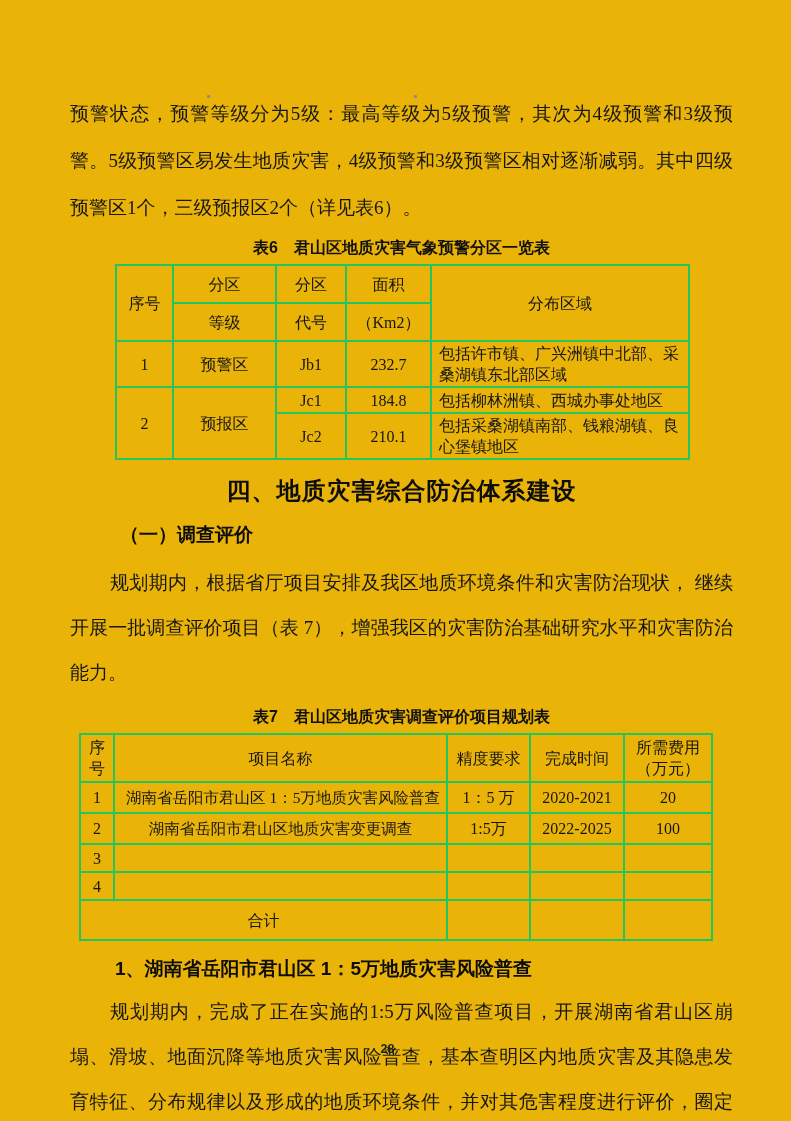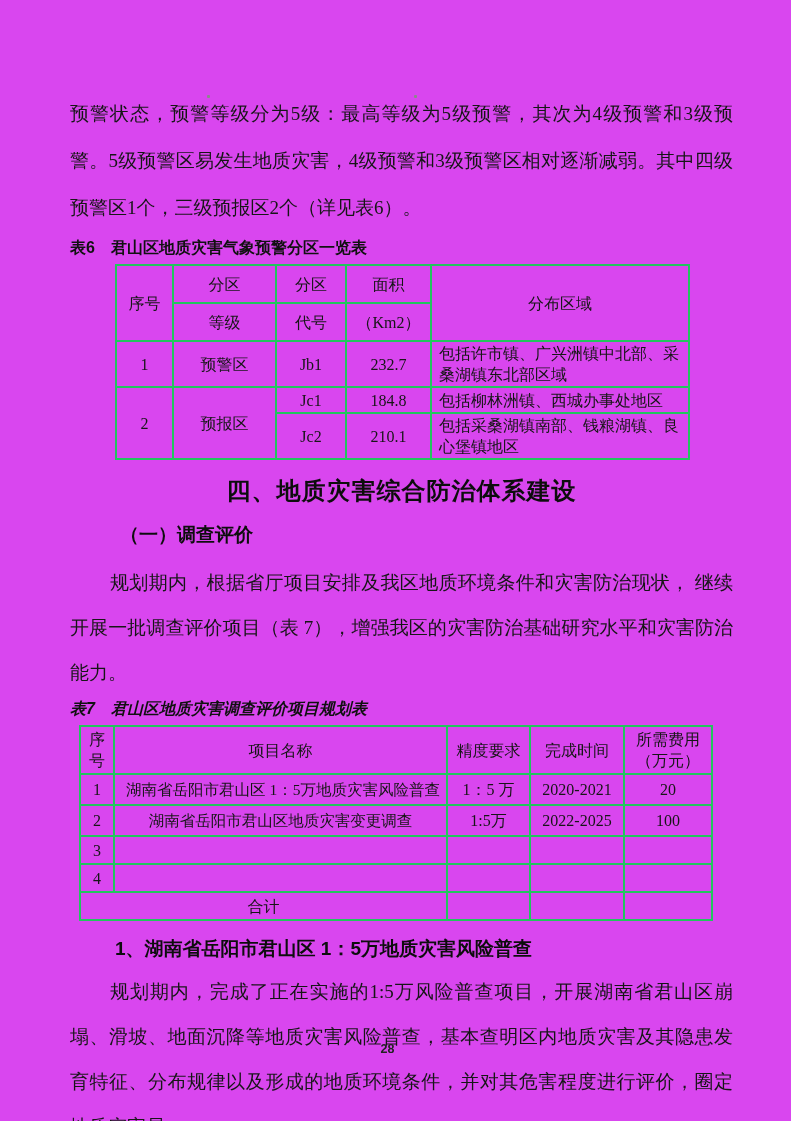--- a/index.html
+++ b/index.html
@@ -4,21 +4,21 @@
 <style>
   html, body {
     margin: 0;
     padding: 0;
     background: #ffffff;
   }
   .page {
     position: relative;
     width: 791px;
     height: 1121px;
-    background: #d946ef;
+    background: #eab308;
     overflow: hidden;
     font-family: "Liberation Serif", serif;
     color: #161616;
   }
   .content {
     width: 663px;
     margin: 0 auto 0 70px;
     padding-top: 90px;
   }
   .para {
@@ -26,21 +26,21 @@
     font-size: 19px;
     line-height: 47px;
     text-align: justify;
     text-justify: inter-ideograph;
     color: #161616;
   }
   .para.tight { line-height: 45px; }
   .indent2 { text-indent: 40px; }
   .tbl-caption {
     margin: 7px 0 5px 0;
-    text-align: left;
+    text-align: center;
     font-family: "Liberation Sans", sans-serif;
     font-weight: bold;
     font-size: 16px;
     color: #111;
   }
   table {
     border-collapse: collapse;
     table-layout: fixed;
     margin: 0 auto;
   }
@@ -161,21 +161,21 @@
         <td class="left">包括采桑湖镇南部、钱粮湖镇、良心堡镇地区</td>
       </tr>
     </tbody>
       </table>
 
     <h1 class="section-h1">四、地质灾害综合防治体系建设</h1>
     <h2 class="section-h2">（一）调查评价</h2>
 
     <p class="para tight indent2" style="margin-top:10px;">规划期内，根据省厅项目安排及我区地质环境条件和灾害防治现状， 继续开展一批调查评价项目（表 7），增强我区的灾害防治基础研究水平和灾害防治能力。</p>
 
-    <div class="tbl-caption" style="margin-top:4px;font-style:italic;">表7　君山区地质灾害调查评价项目规划表</div>
+    <div class="tbl-caption" style="margin-top:12px;">表7　君山区地质灾害调查评价项目规划表</div>
 
     <table class="t7">
       <colgroup>
         <col style="width:34px">
           <col style="width:333px">
           <col style="width:83px">
           <col style="width:94px">
           <col style="width:88px">
       </colgroup>
       <tbody>
@@ -210,21 +210,21 @@
         <td></td>
         <td></td>
       </tr>
       <tr style="height:28px">
         <td>4</td>
         <td></td>
         <td></td>
         <td></td>
         <td></td>
       </tr>
-      <tr style="height:28px">
+      <tr style="height:40px">
         <td colspan="2">合计</td>
         <td></td>
         <td></td>
         <td></td>
       </tr>
     </tbody>
       </table>
 
     <h3 class="section-h3">1、湖南省岳阳市君山区 1：5万地质灾害风险普查</h3>
 

